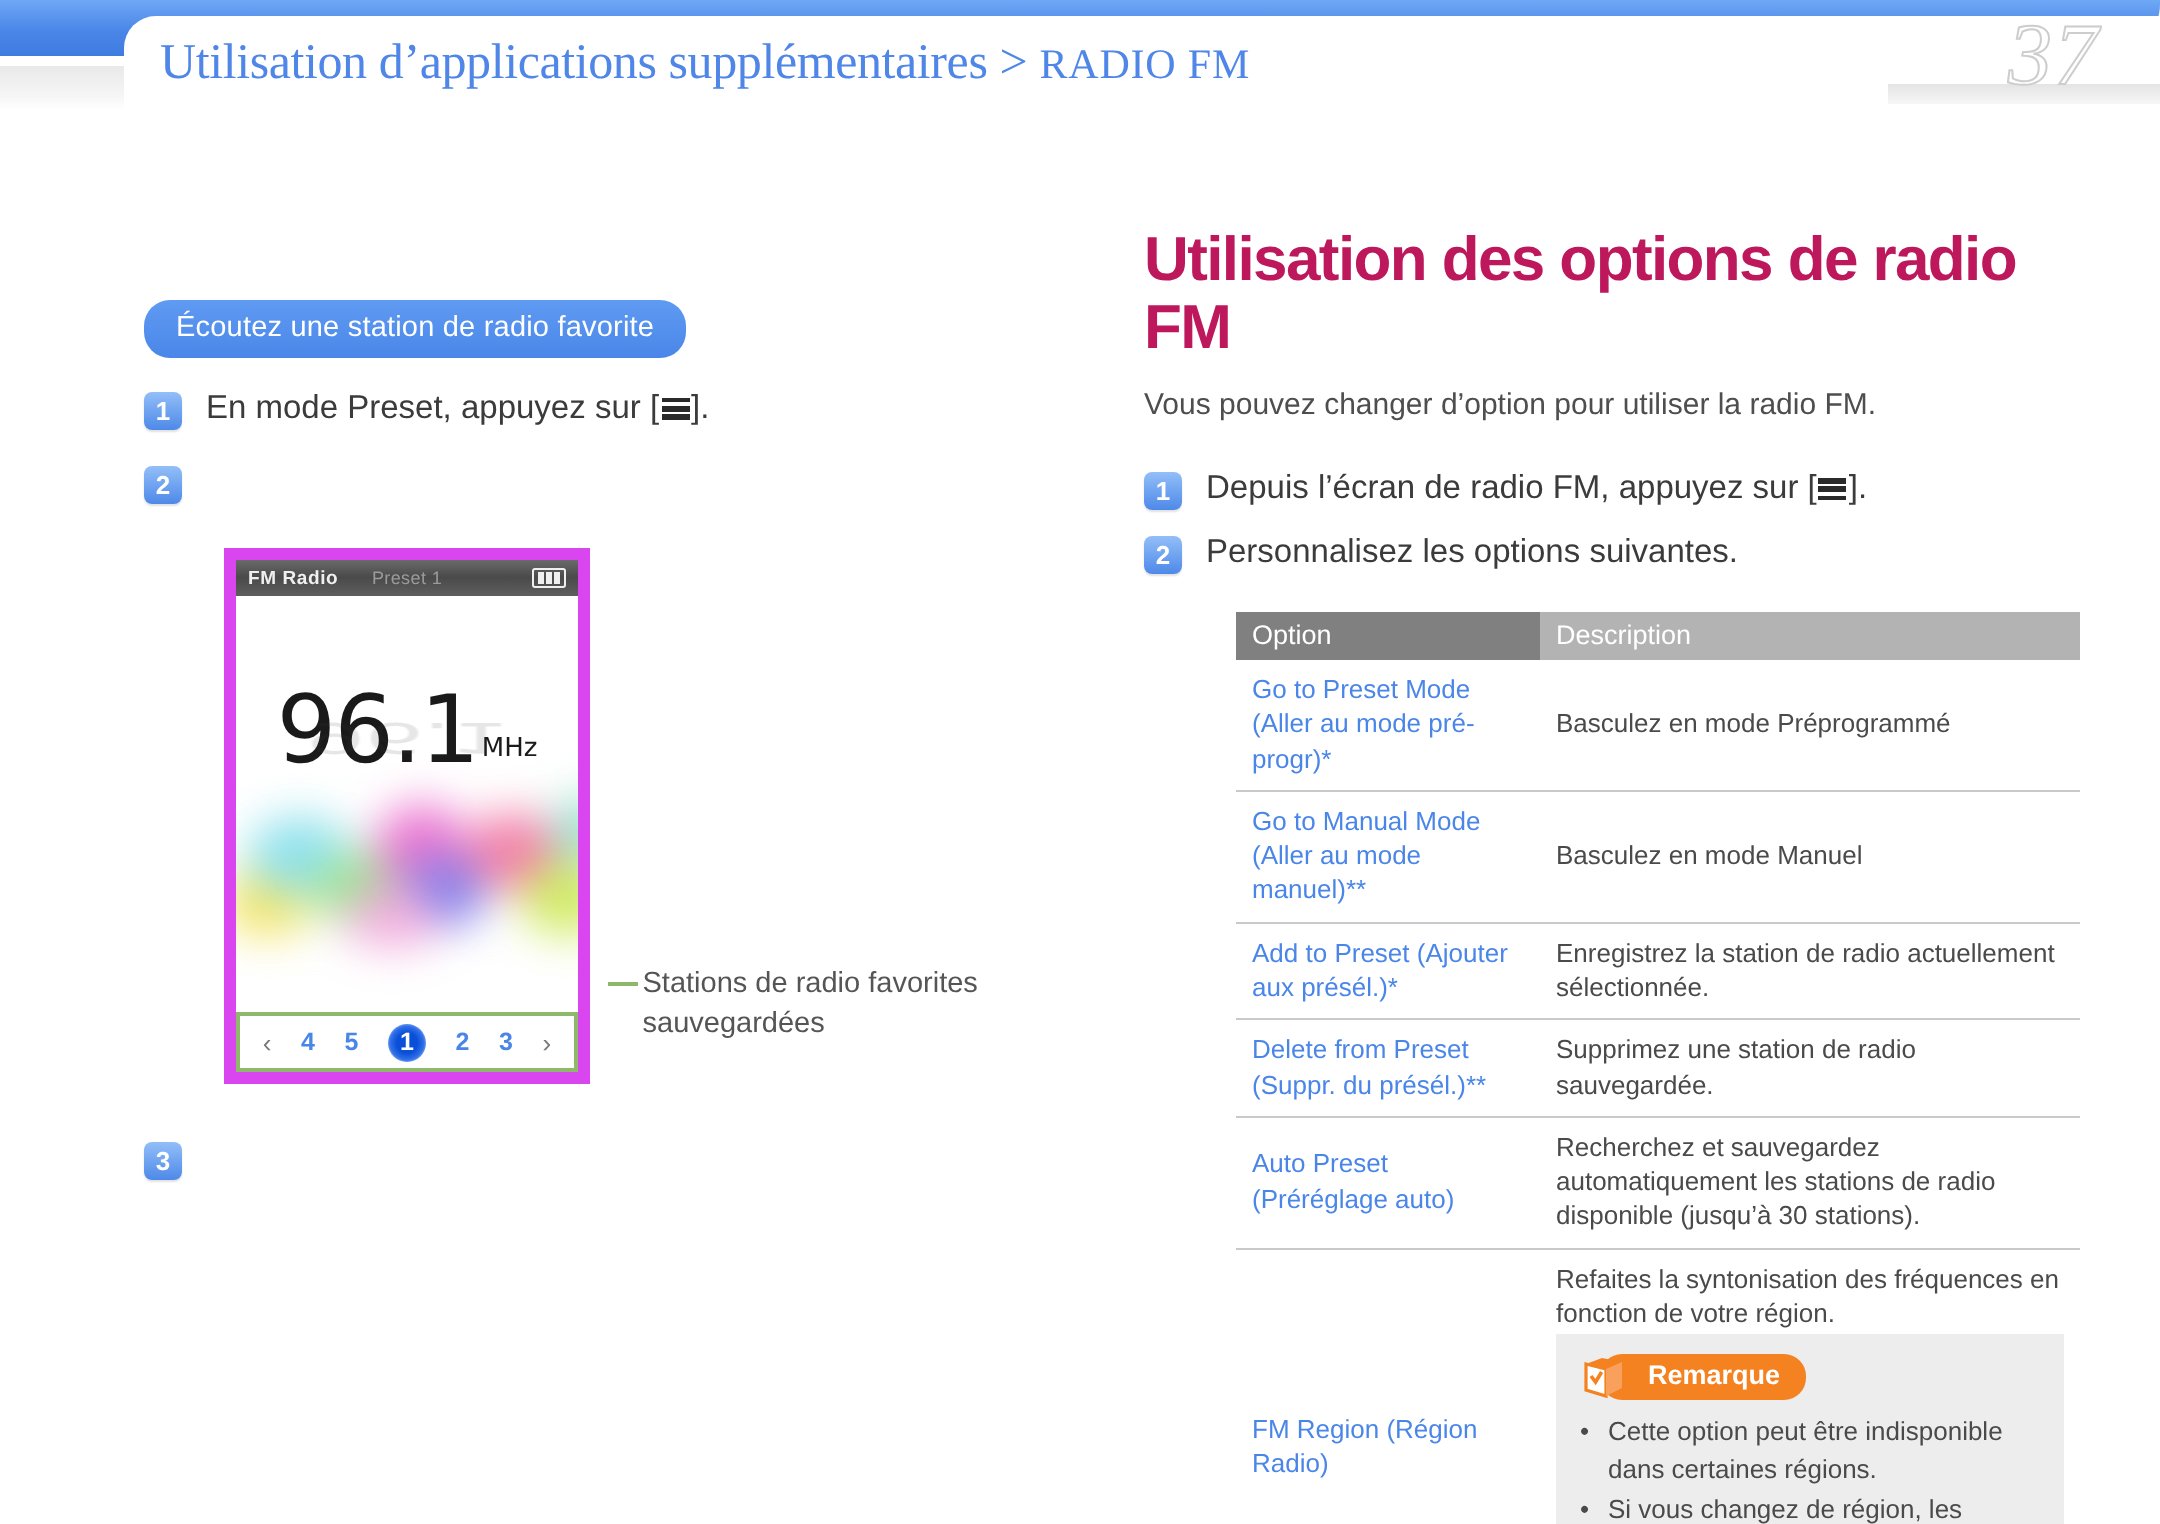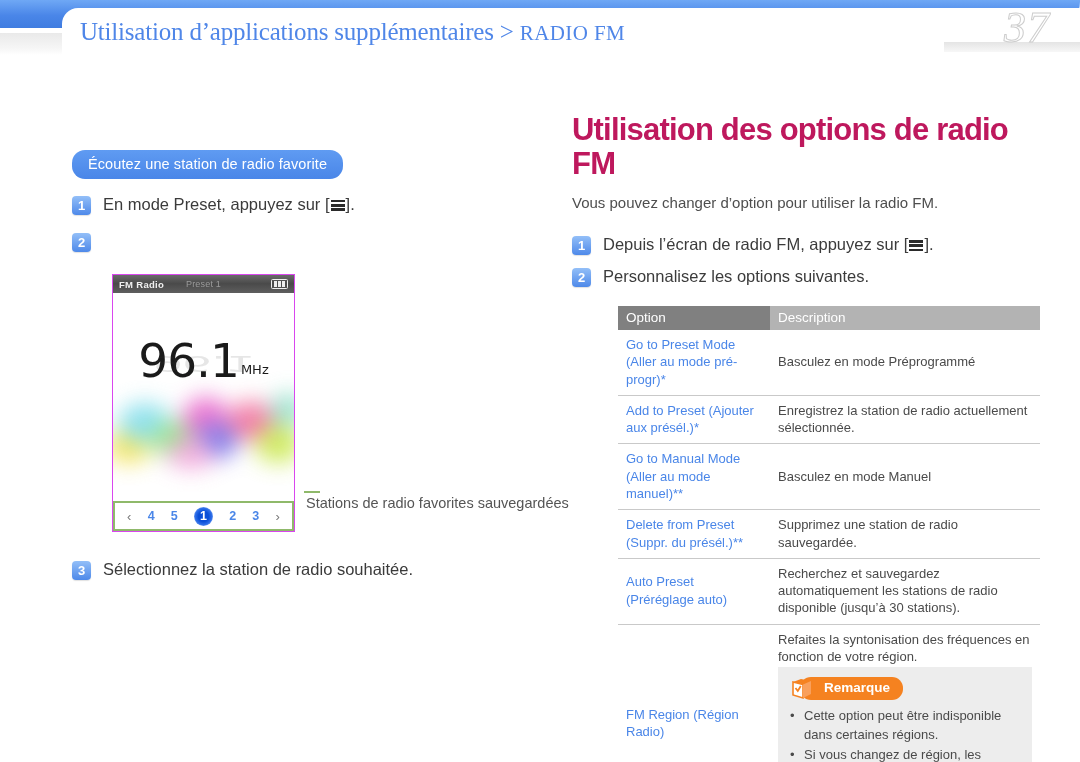--- a/index.html
+++ b/index.html
@@ -128,21 +128,21 @@
     background: #2a2a2a; display: block;
   }
   .menu-glyph i:nth-child(1) { top: 0; }
   .menu-glyph i:nth-child(2) { top: 4.2px; }
   .menu-glyph i:nth-child(3) { top: 8.4px; }
 
   
   .device-wrap { position: relative; margin-top: 22px; margin-left: 40px; }
   .device {
     width: 183px;
-    border: 1px solid #d946ef;
+    border: 6px solid #d946ef;
     background: #fef9c3;
     position: relative;
   }
   .device-status {
     height: 18px;
     background: linear-gradient(180deg, #6a6a6a 0%, #4a4a4a 48%, #5e5e5e 100%);
     display: flex;
     align-items: center;
     padding: 0 6px;
     position: relative;
@@ -203,21 +203,21 @@
     color: #ffffff;
     width: 19px; height: 19px; line-height: 19px; text-align: center;
     border-radius: 50%;
     background: radial-gradient(circle, #0a4fd8 38%, #2f6fe8 62%, rgba(80,140,235,0.25) 88%, rgba(255,255,255,0) 100%);
   }
 
   
   .callout {
     position: absolute;
     left: 192px; top: 208px;
-    display: flex; align-items: flex-start; flex-direction: column;
+    display: flex; align-items: flex-start;
   }
   .callout-line { width: 16px; height: 2px; background: #8fb96a; margin-top: 9px; }
   .callout-text { font-size: 14.5px; color: #555555; line-height: 1.38; margin-left: 2px; }
 
   
   .h1 {
     font-size: 31px;
     font-weight: bold;
     color: #be185d;
     letter-spacing: -0.8px;
@@ -360,21 +360,20 @@
     </div>
 
     <div class="callout">
       <div class="callout-line"></div>
       <div class="callout-text">Stations de radio favorites sauvegardées</div>
     </div>
   </div>
 
   <div class="step" style="margin-top:26px;">
     <div class="step-num">3</div>
-    <div class="step-text">Sélectionnez la station de radio souhaitée.</div>
   </div>
 </div>
 
 <div class="col-right">
 
   <div class="h1">Utilisation des options de radio FM</div>
   <div class="intro">Vous pouvez changer d’option pour utiliser la radio FM.</div>
 
   <div class="step" style="margin-top:22px;">
     <div class="step-num">1</div>
@@ -394,26 +393,26 @@
         <th class="c1">Option</th>
         <th class="c2">Description</th>
       </tr>
     </thead>
     <tbody>
       <tr>
         <td class="opt">Go to Preset Mode (Aller au mode pré-progr)*</td>
         <td class="desc">Basculez en mode Préprogrammé</td>
       </tr>
       <tr>
+        <td class="opt">Go to Manual Mode (Aller au mode manuel)**</td>
+        <td class="desc">Basculez en mode Manuel</td>
+      </tr>
+      <tr>
         <td class="opt">Add to Preset (Ajouter aux présél.)*</td>
         <td class="desc">Enregistrez la station de radio actuellement sélectionnée.</td>
-      </tr>
-      <tr>
-        <td class="opt">Go to Manual Mode (Aller au mode manuel)**</td>
-        <td class="desc">Basculez en mode Manuel</td>
       </tr>
       <tr>
         <td class="opt">Delete from Preset (Suppr. du présél.)**</td>
         <td class="desc">Supprimez une station de radio sauvegardée.</td>
       </tr>
       <tr>
         <td class="opt">Auto Preset (Préréglage auto)</td>
         <td class="desc">Recherchez et sauvegardez automatiquement les stations de radio disponible (jusqu’à 30 stations).</td>
       </tr>
       <tr class="last">

